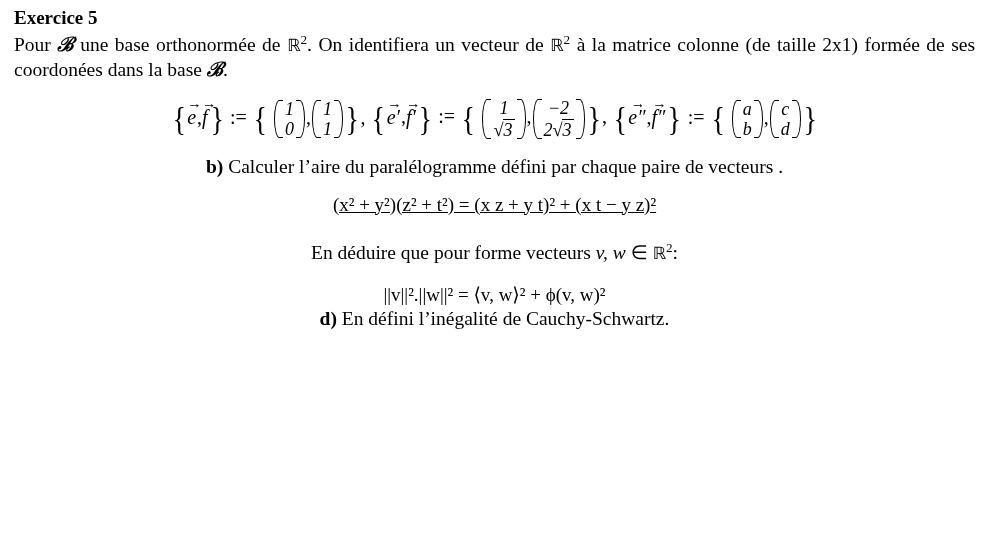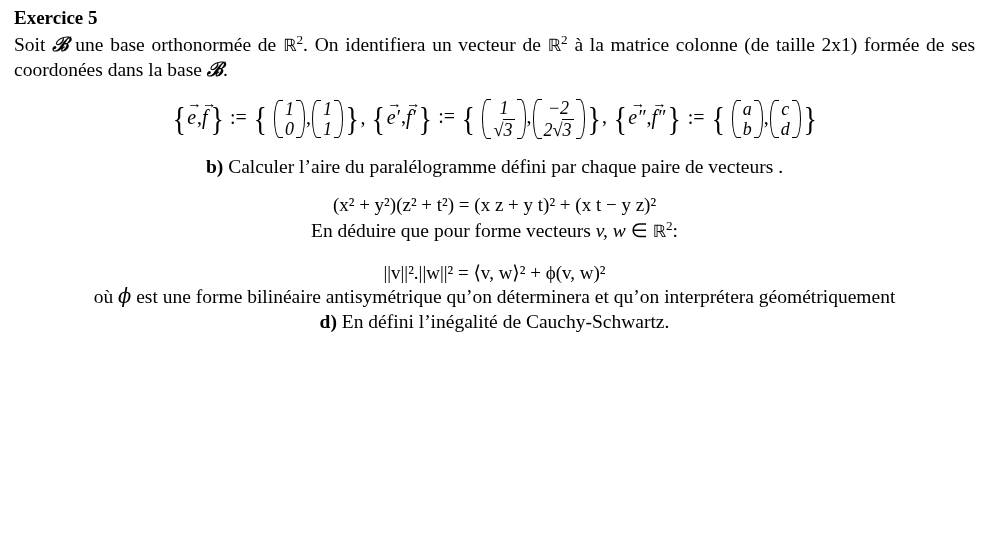--- a/index.html
+++ b/index.html
@@ -130,39 +130,40 @@
     margin-left: -1px;
     font-style: italic;
   }
   .sqrtsym {
     font-style: normal;
     display: inline-block;
     font-size: 1.02em;
   }
   .eq-abc {
     margin-top: 14px;
-    margin-bottom: 2px;
+    margin-bottom: 24px;
+    text-decoration: underline;
   }
   .eq-norm {
     margin-top: 18px;
   }
   .phi {
     font-style: italic;
     font-family: "DejaVu Serif", serif;
   }
   .mathit { font-style: italic; }
 </style>
 </head>
 <body>
 
 <div class="page">
 
   <div class="title">Exercice 5</div>
 
-  <p class="para justify"><span>Soit </span><span class="scr">ℬ</span><span> une base orthonormée de </span><span class="bb">ℝ</span><sup class="exp">2</sup><span>. On identifiera un vecteur de </span><span class="bb">ℝ</span><sup class="exp">2</sup><span> à la matrice colonne (de taille 2x1) formée de ses coordonées dans la base </span><span class="scr">ℬ</span><span>.</span></p>
+  <p class="para justify"><span>Pour </span><span class="scr">ℬ</span><span> une base orthonormée de </span><span class="bb">ℝ</span><sup class="exp">2</sup><span>. On identifiera un vecteur de </span><span class="bb">ℝ</span><sup class="exp">2</sup><span> à la matrice colonne (de taille 2x1) formée de ses coordonées dans la base </span><span class="scr">ℬ</span><span>.</span></p>
 
 
   <div class="eqline eq-vectors">
 
     <span class="vecset">
       <span class="brace">{</span><span class="vecname"><span class="arrow">→</span>e</span>,<span class="vecname"><span class="arrow">→</span>f</span><span class="brace">}</span>
       <span>:=</span>
       <span class="brace">{</span>
       <span class="matrix">
         <span class="col">1</span>
@@ -203,17 +204,16 @@
 
   <p class="para"><span class="lead">b)</span><span> Calculer l’aire du paralélogramme défini par chaque paire de vecteurs .</span></p>
 
 
   <div class="eqline eq-abc">(x² + y²)(z² + t²) = (x z + y t)² + (x t − y z)²</div>
 
   <p class="para"><span>En déduire que pour forme vecteurs </span><span class="mathit">v, w</span><span> ∈ </span><span class="bb">ℝ</span><sup class="exp">2</sup><span>:</span></p>
 
   <div class="eqline eq-norm">||v||².||w||² = ⟨v, w⟩² + ϕ(v, w)²</div>
 
-  <p class="para"><span>où </span><span class="phi">ϕ</span><span> est une forme bilinéaire antisymétrique qu’on déterminera et qu’on interprétera géométriquement</span></p>
 
   <p class="para"><span class="lead">d)</span><span> En défini l’inégalité de Cauchy-Schwartz.</span></p>
 
 </div>
 
 </body></html>

